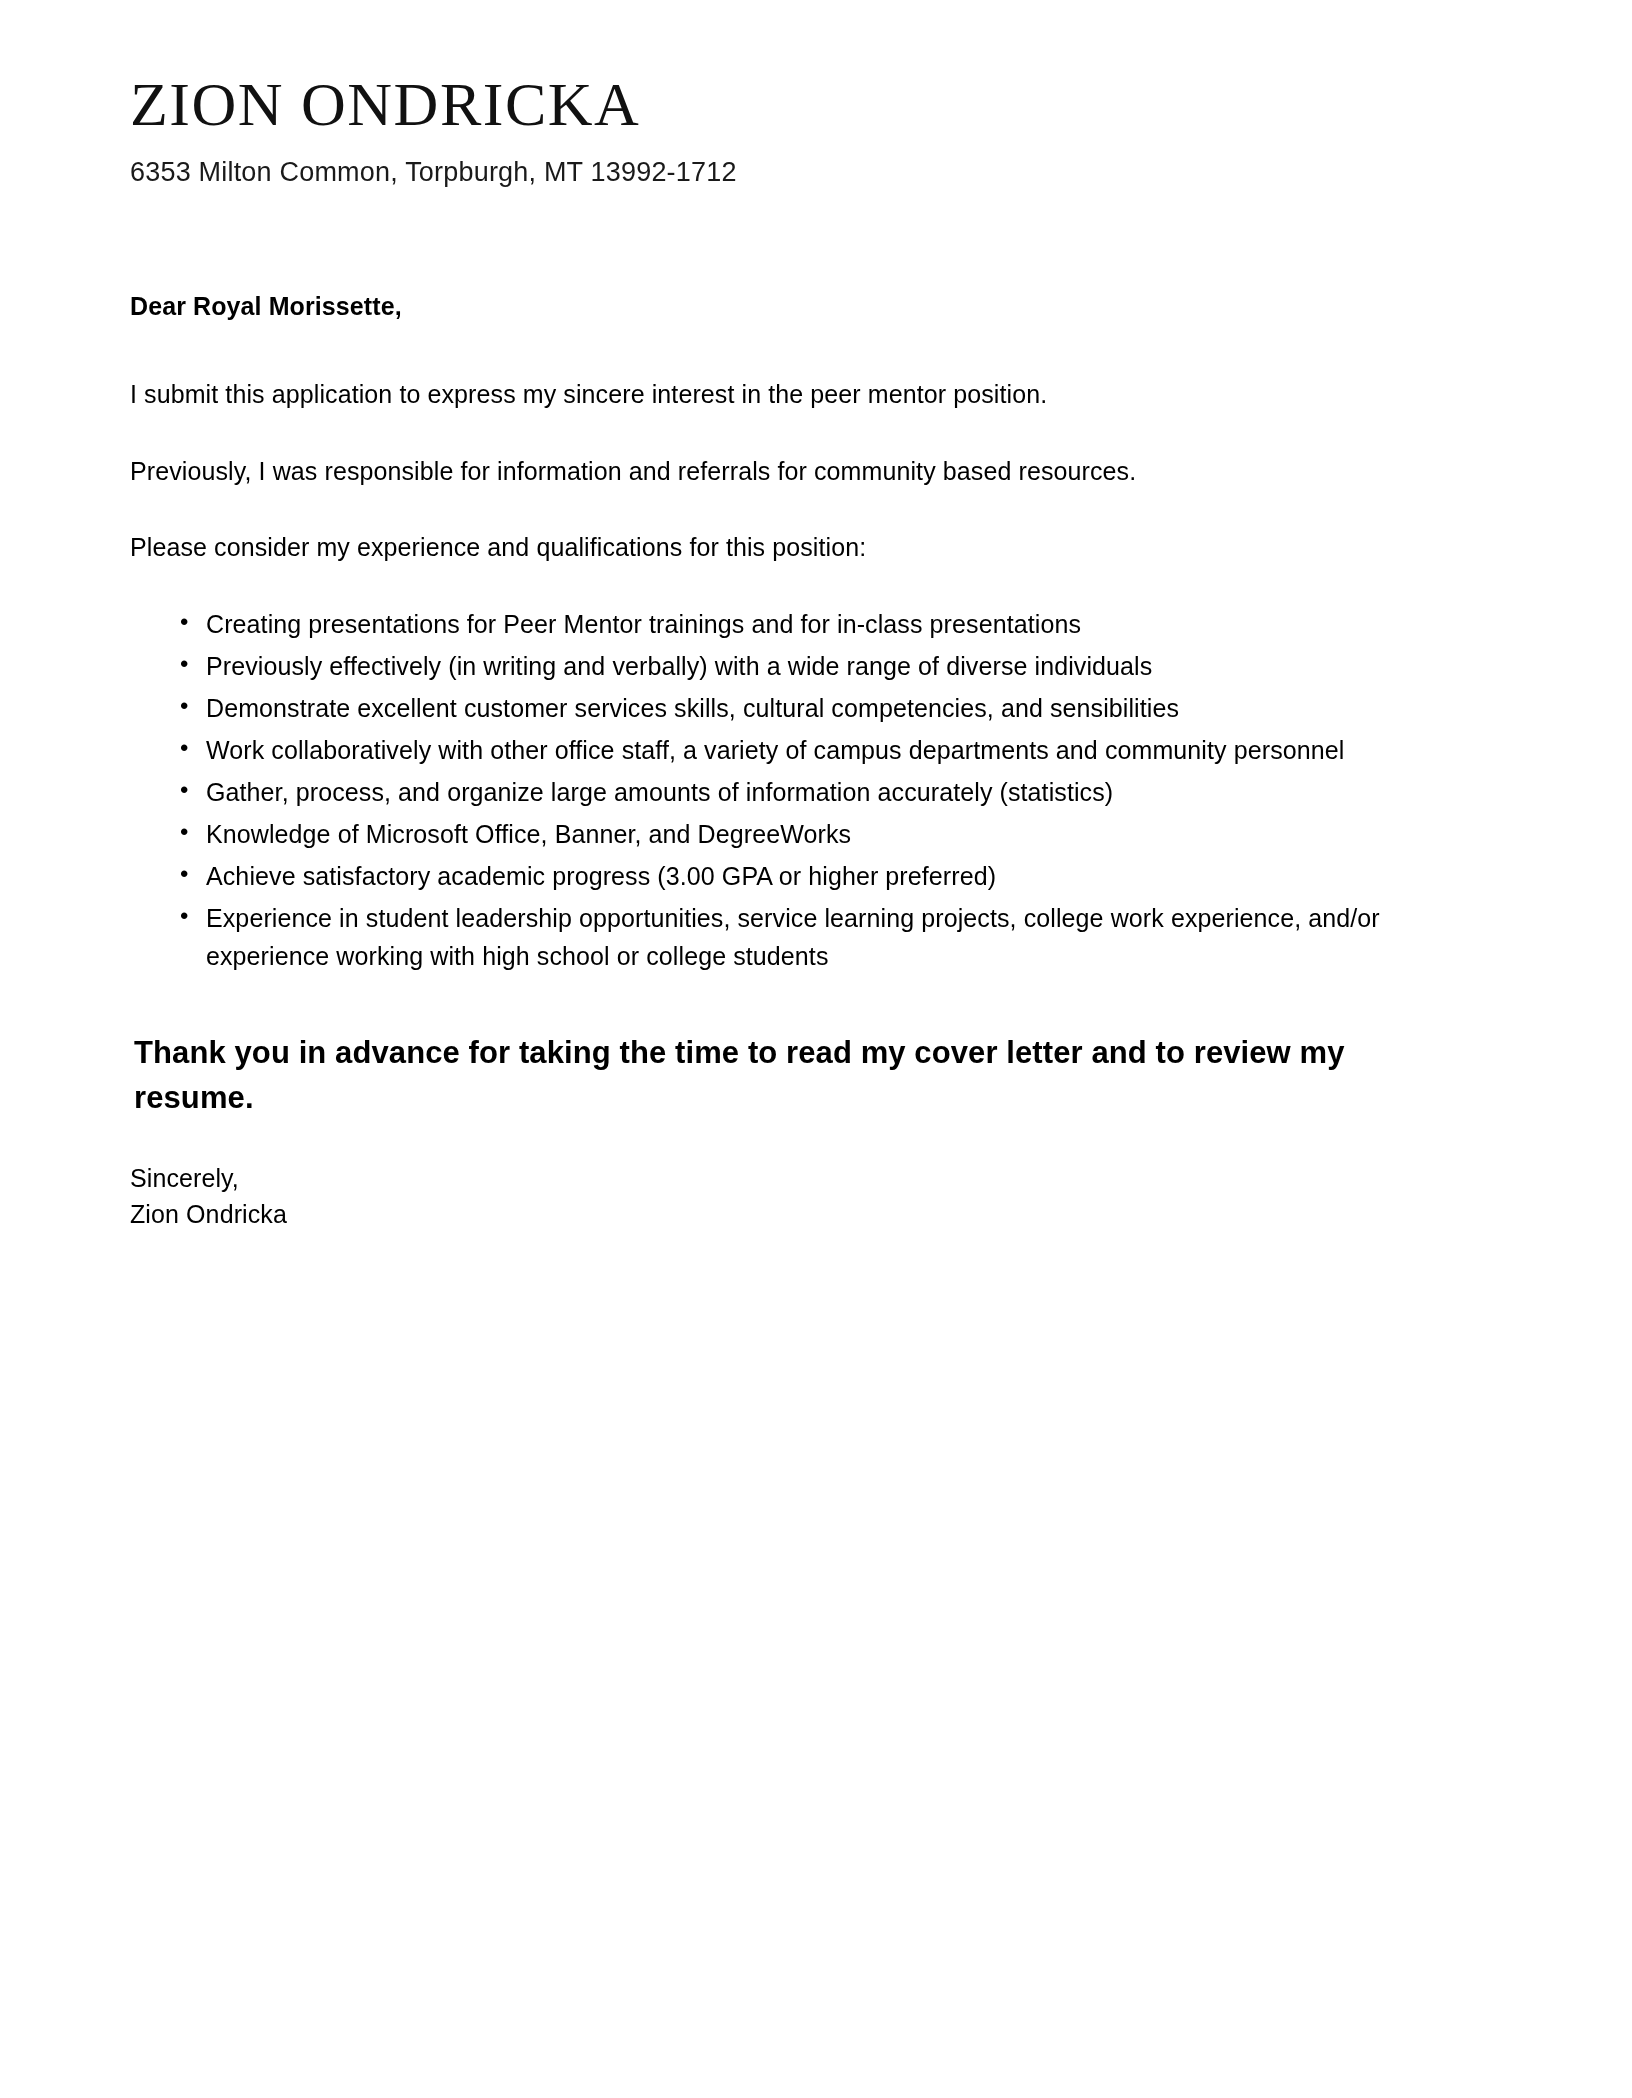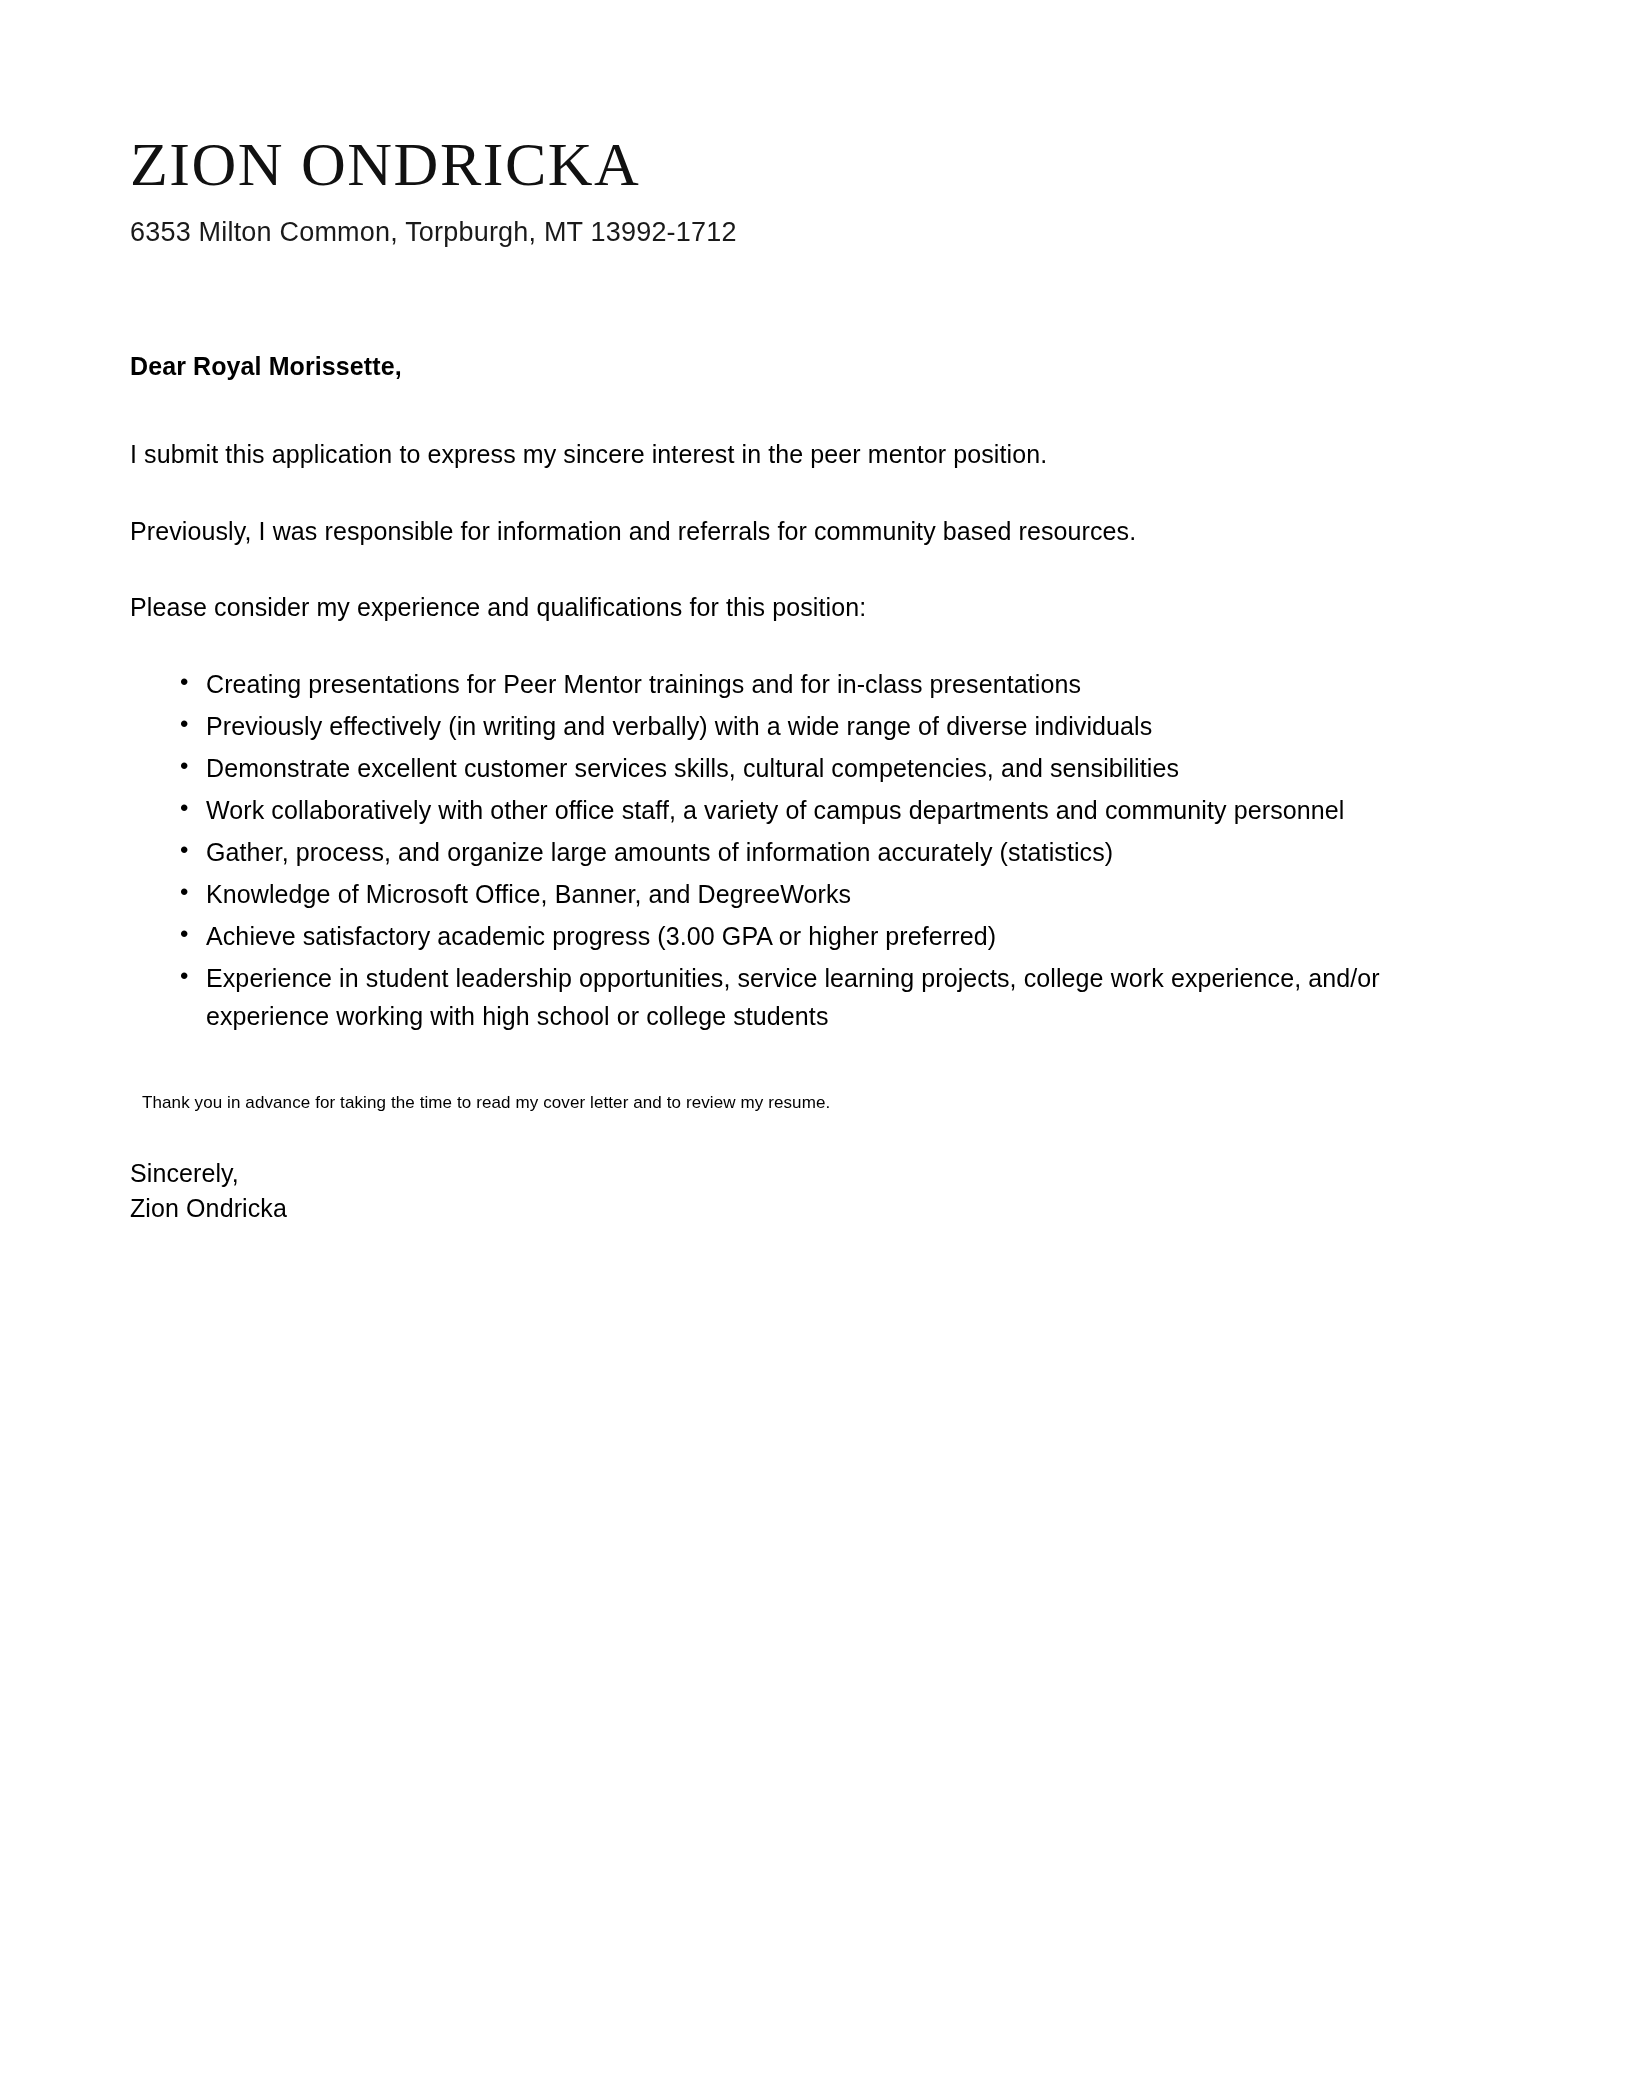--- a/index.html
+++ b/index.html
@@ -12,21 +12,21 @@
     height: 2098px;
     font-family: "Liberation Sans", sans-serif;
     color: #000000;
     -webkit-font-smoothing: antialiased;
   }
   .page {
     box-sizing: border-box;
     width: 1632px;
     height: 2098px;
     background: #ffffff;
-    padding: 112px 130px 0 130px;
+    padding: 52px 130px 0 130px;
     position: relative;
   }
   .letter {
     width: 1320px;
   }
   .name-heading {
     font-family: "Liberation Serif", "DejaVu Serif", serif;
     font-size: 62px;
     font-weight: 400;
     letter-spacing: 1.5px;
@@ -76,24 +76,24 @@
   }
   ul.qual-list li::before {
     content: "\2022";
     position: absolute;
     left: 0;
     top: -1px;
     font-size: 24px;
     line-height: 1.52;
   }
   .closing-thanks {
-    font-size: 17px;
-    font-weight: 400;
+    font-size: 31px;
+    font-weight: 700;
     line-height: 1.45;
-    margin: 56px 0 40px 12px;
+    margin: 56px 0 40px 4px;
     letter-spacing: 0.1px;
   }
   .signoff {
     font-size: 25px;
     font-weight: 400;
     line-height: 1.42;
     margin: 0;
     letter-spacing: 0.1px;
   }
   .signoff .sign-name {

